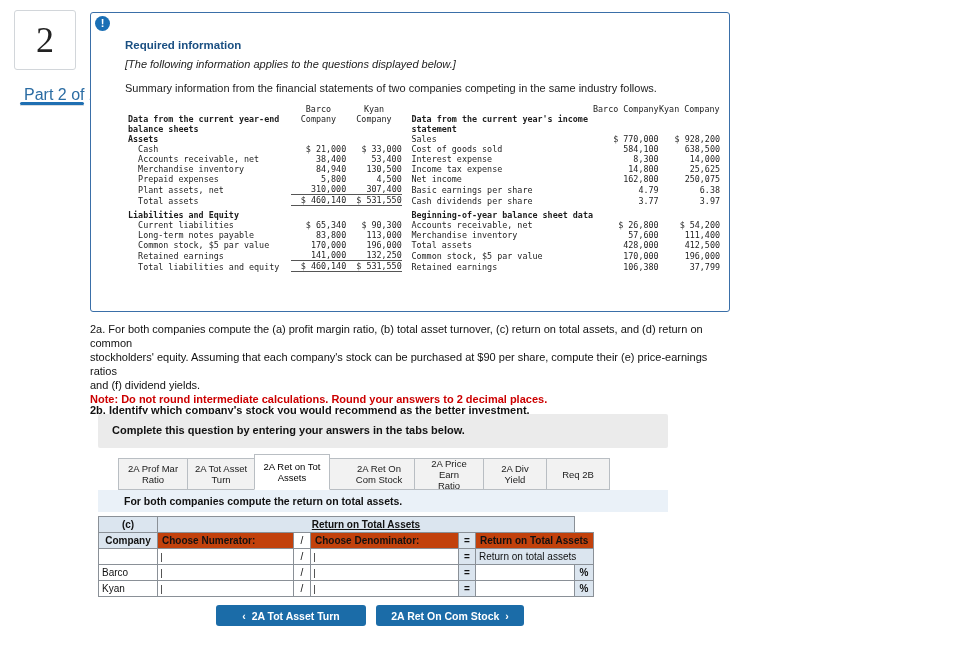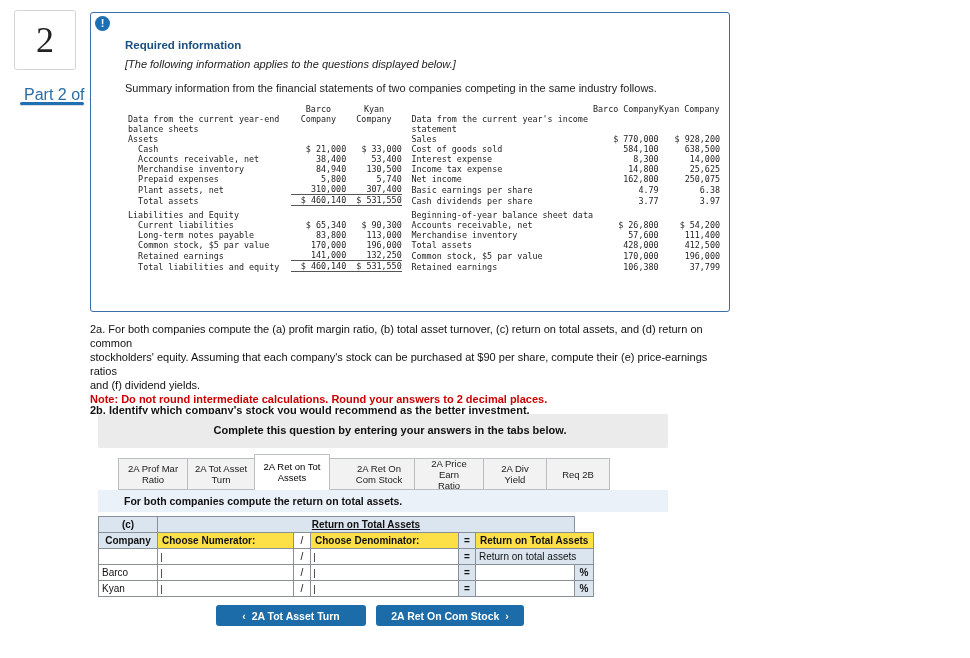--- a/index.html
+++ b/index.html
@@ -103,21 +103,21 @@
     font-family: "DejaVu Sans Mono", monospace;
     font-size: 8.4px;
     color: #1d1d1d;
     letter-spacing: 0px;
   }
   .fin table { border-collapse: collapse; }
   .fin td { padding: 0 0 0 0; height: 10px; vertical-align: bottom; white-space: pre; }
   .col-label { width: 170px; }
   .col-num { width: 62px; text-align: right; padding-right: 4px; }
   .hdr-center { text-align: center; }
-  .bold { font-weight: normal; }
+  .bold { font-weight: bold; }
   .botline { border-bottom: 1px solid #555; }
   .spacer-row td { height: 4px; }
 
   
   .q2a {
     position: absolute;
     left: 90px; top: 322px;
     width: 640px;
     font-size: 11px;
     color: #111;
@@ -142,21 +142,20 @@
     width: 570px; height: 34px;
     background: #ebebeb;
     border-radius: 2px;
   }
   .complete-bar span {
     display: block;
     padding: 10px 0 0 14px;
     font-size: 11px;
     font-weight: bold;
     color: #111;
-    text-align: center;
   }
 
   
   .tabs {
     position: absolute;
     left: 98px; top: 454px;
     display: flex;
     align-items: flex-end;
     margin-left: 20px;
   }
@@ -226,21 +225,21 @@
     font-weight: bold;
     text-align: center;
   }
   .grid .hdr-title {
     background: #dbe5ef;
     font-weight: bold;
     text-align: center;
     text-decoration: underline;
   }
   .grid .lbl {
-    background: #fde047;
+    background: #c2410c;
     font-weight: bold;
     text-align: left;
     padding-left: 4px;
   }
   .grid .cell-white { background: #fff; }
   .grid .cell-blue { background: #dbe5ef; }
   .grid .sep { text-align: center; width: 10px; background: #fff; }
   .grid .eq { text-align: center; width: 10px; background: #dbe5ef; font-weight: bold; }
   .grid .pct { text-align: center; width: 12px; background: #dbe5ef; font-weight: bold; }
   .grid .input-cell {
@@ -352,21 +351,21 @@
         <td class="col-num">84,940</td>
         <td class="col-num">130,500</td>
         <td></td>
         <td class="col-label">Income tax expense</td>
         <td class="col-num">14,800</td>
         <td class="col-num">25,625</td>
       </tr>
       <tr>
         <td class="col-label">  Prepaid expenses</td>
         <td class="col-num">5,800</td>
-        <td class="col-num">5,740</td>
+        <td class="col-num">4,500</td>
         <td></td>
         <td class="col-label">Net income</td>
         <td class="col-num">162,800</td>
         <td class="col-num">250,075</td>
       </tr>
       <tr>
         <td class="col-label">  Plant assets, net</td>
         <td class="col-num botline">310,000</td>
         <td class="col-num botline">307,400</td>
         <td></td>

